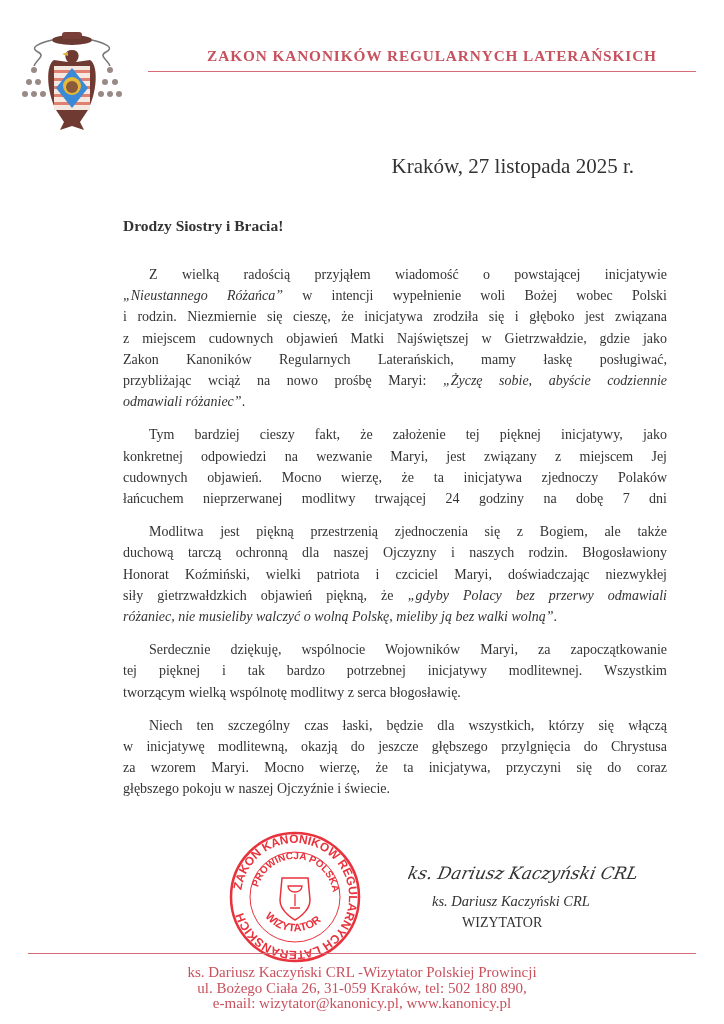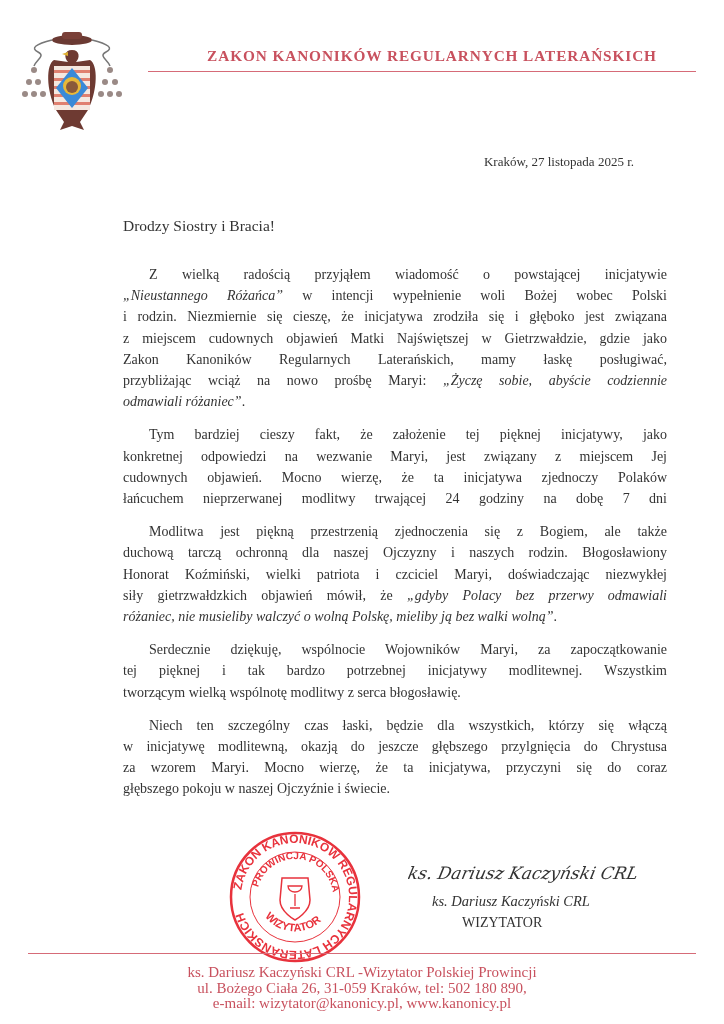--- a/index.html
+++ b/index.html
@@ -3,22 +3,22 @@
   <meta charset="utf-8">
   <style>
     html, body { margin: 0; padding: 0; background: #ffffff; }
     body { width: 724px; height: 1024px; position: relative; overflow: hidden;
       font-family: "Liberation Serif", serif; color: #333333; }
     .abs { position: absolute; }
     .coat { left: 16px; top: 30px; width: 112px; height: 110px; }
     .org-title { left: 172px; top: 47px; width: 520px; text-align: center;
       font-size: 15.3px; letter-spacing: 0.9px; color: #c8515e; font-weight: bold; white-space: nowrap; }
     .hdr-line { left: 148px; top: 71px; width: 548px; height: 1px; background: #d66b78; }
-    .date { right: 90px; top: 154px; font-size: 13px; }
-    .greeting { left: 123px; top: 217px; font-size: 15.5px; font-weight: normal; }
+    .date { right: 90px; top: 154px; font-size: 21px; }
+    .greeting { left: 123px; top: 217px; font-size: 15.5px; font-weight: bold; }
     .body { left: 123px; top: 264px; width: 544px; font-size: 14px; line-height: 21.2px; }
     .para { margin: 0 0 12px 0; text-align: justify; text-indent: 26px; }
     .para .line { display: block; text-align: justify; text-align-last: justify; text-indent: 0; }
     .para .line.first { padding-left: 26px; }
     .para .line.last { text-align-last: left; }
     i { }
     .stamp { left: 228px; top: 830px; width: 134px; height: 134px; }
     .sig-script { left: 408px; top: 855px; width: 230px; height: 36px; }
     .sig-name { left: 432px; top: 893px; font-size: 14.5px; font-style: italic; }
     .sig-role { left: 462px; top: 915px; font-size: 14px; }
@@ -86,21 +86,21 @@
     <div class="para" style="text-indent: 0px;">
       <span class="line first"><span>Tym bardziej cieszy fakt, że założenie tej pięknej inicjatywy, jako</span></span>
       <span class="line"><span>konkretnej odpowiedzi na wezwanie Maryi, jest związany z miejscem Jej</span></span>
       <span class="line"><span>cudownych objawień. Mocno wierzę, że ta inicjatywa zjednoczy Polaków</span></span>
       <span class="line"><span>łańcuchem nieprzerwanej modlitwy trwającej 24 godziny na dobę 7 dni</span></span>
     </div>
     <div class="para" style="text-indent: 0px;">
       <span class="line first"><span>Modlitwa jest piękną przestrzenią zjednoczenia się z Bogiem, ale także</span></span>
       <span class="line"><span>duchową tarczą ochronną dla naszej Ojczyzny i naszych rodzin. Błogosławiony</span></span>
       <span class="line"><span>Honorat Koźmiński, wielki patriota i czciciel Maryi, doświadczając niezwykłej</span></span>
-      <span class="line"><span>siły gietrzwałdzkich objawień mówił, że </span><i>„gdyby Polacy bez przerwy odmawiali</i></span>
+      <span class="line"><span>siły gietrzwałdzkich objawień piękną, że </span><i>„gdyby Polacy bez przerwy odmawiali</i></span>
       <span class="line last"><i>różaniec, nie musieliby walczyć o wolną Polskę, mieliby ją bez walki wolną”</i><span>.</span></span>
     </div>
     <div class="para" style="text-indent: 0px;">
       <span class="line first"><span>Serdecznie dziękuję, wspólnocie Wojowników Maryi, za zapoczątkowanie</span></span>
       <span class="line"><span>tej pięknej i tak bardzo potrzebnej inicjatywy modlitewnej. Wszystkim</span></span>
       <span class="line last"><span>tworzącym wielką wspólnotę modlitwy z serca błogosławię.</span></span>
     </div>
     <div class="para" style="text-indent: 0px;">
       <span class="line first"><span>Niech ten szczególny czas łaski, będzie dla wszystkich, którzy się włączą</span></span>
       <span class="line"><span>w inicjatywę modlitewną, okazją do jeszcze głębszego przylgnięcia do Chrystusa</span></span>

